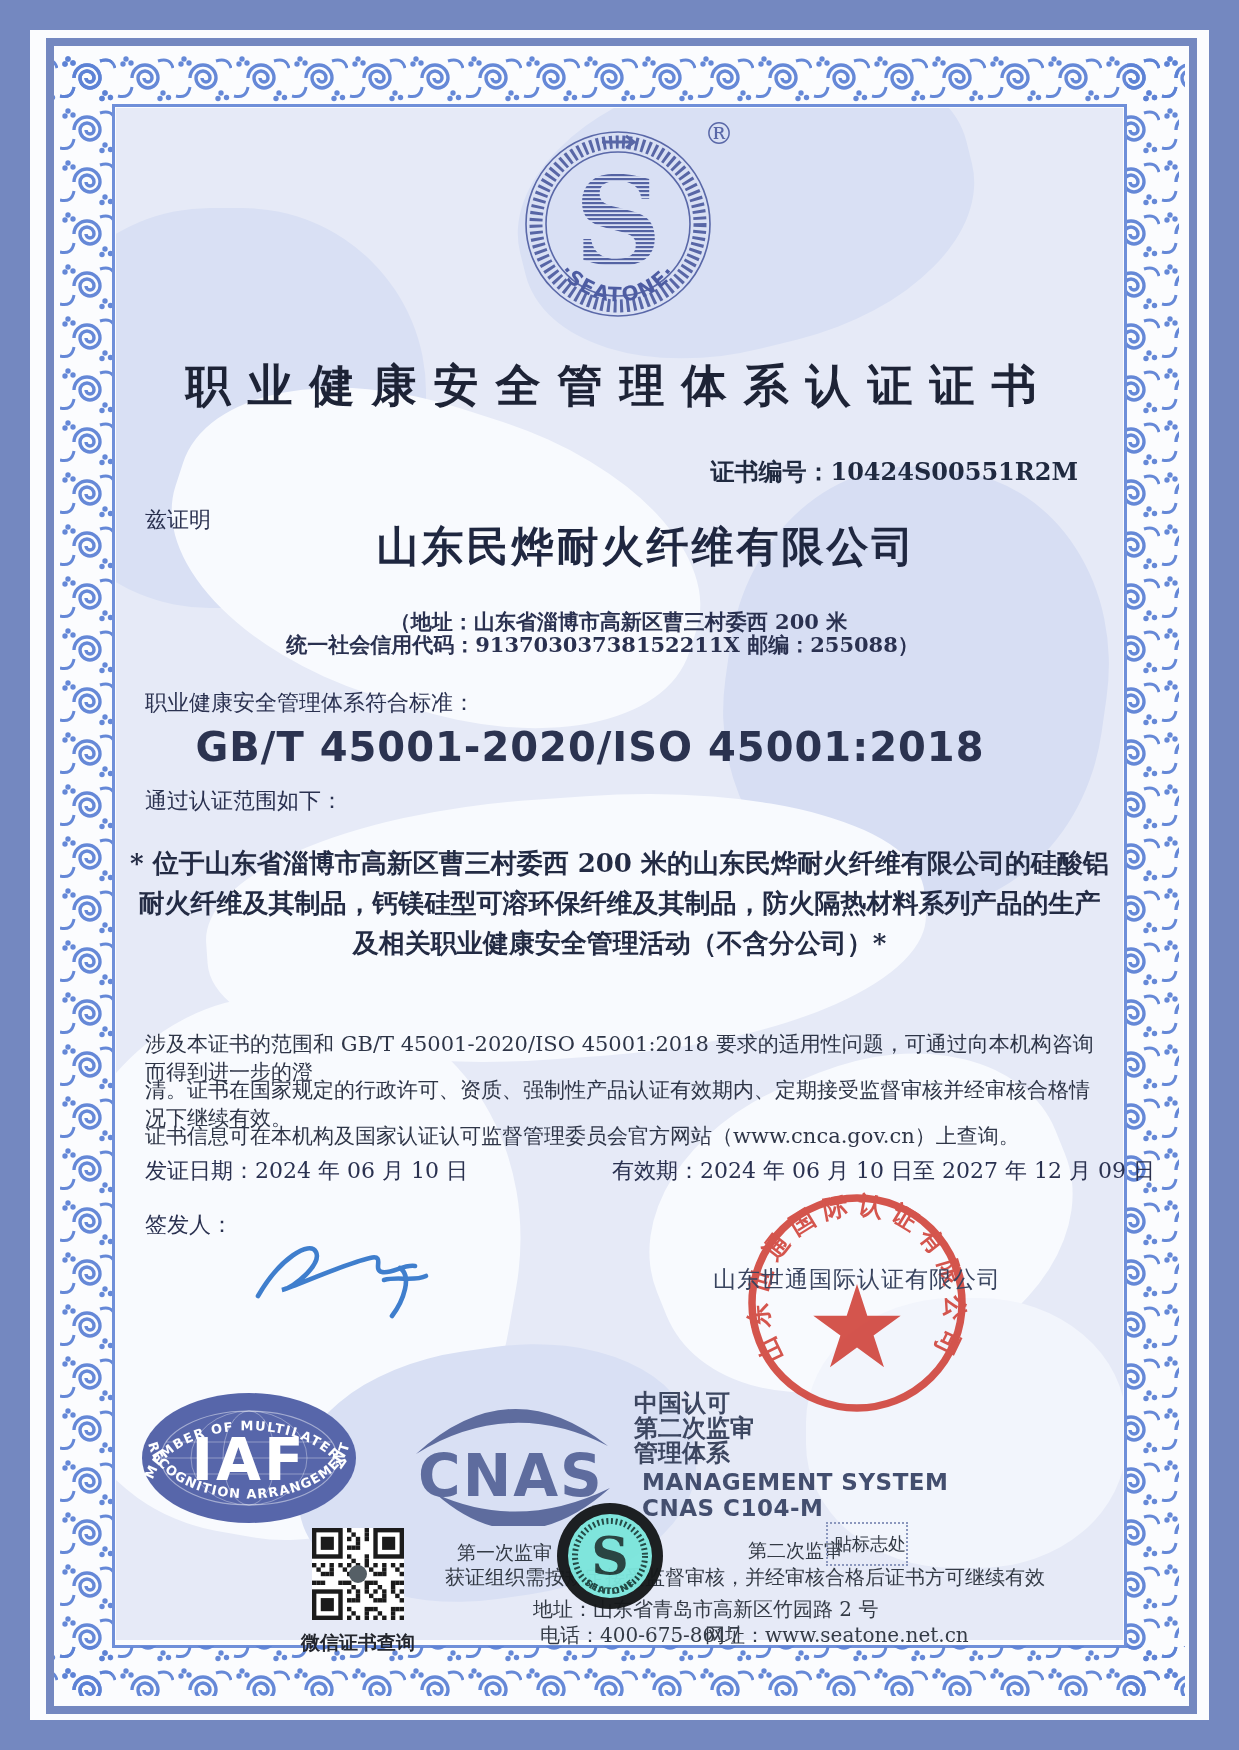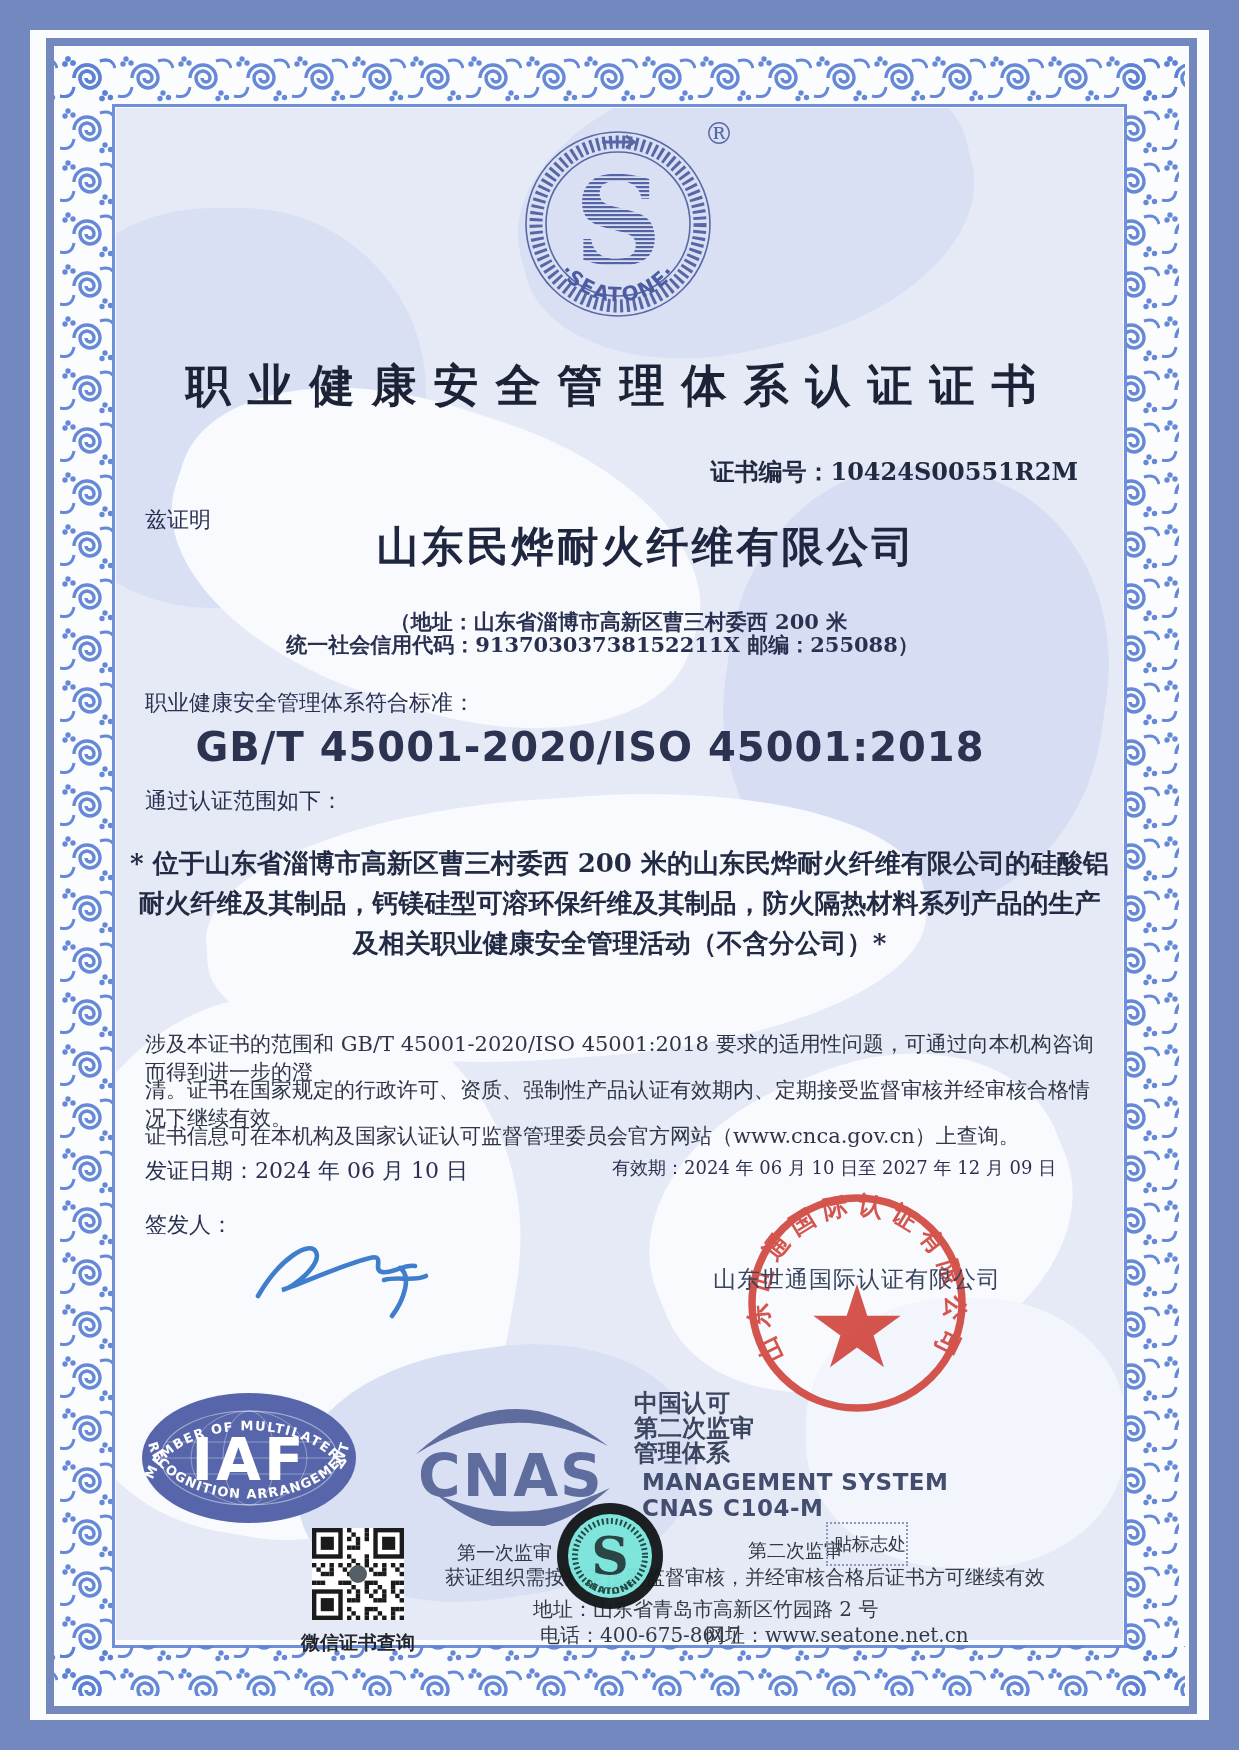--- a/index.html
+++ b/index.html
@@ -20,21 +20,21 @@
   .credit{left:0;top:631px;width:1205px;text-align:center;font-size:21px;font-weight:bold;}
   .std-label{left:145px;top:688px;font-size:22px;}
   .standard{left:0;top:724px;width:1180px;text-align:center;font-size:40px;font-weight:bold;color:#2b3350;
             font-family:"DejaVu Sans","Liberation Sans",sans-serif;letter-spacing:1px;}
   .scope-label{left:145px;top:786px;font-size:22px;}
   .scope{left:0;width:1239px;text-align:center;font-size:26px;font-weight:bold;color:#232b44;}
   .s1{top:846px}.s2{top:886px}.s3{top:926px}
   .note{left:145px;width:955px;font-size:21px;color:#2e3547;}
   .n1{top:1030px}.n2{top:1076px}.n3{top:1122px}
   .issue{left:145px;top:1156px;font-size:22px;}
-  .valid{left:612px;top:1156px;font-size:18px;}
+  .valid{left:612px;top:1156px;font-size:22px;}
   .signer{left:145px;top:1210px;font-size:22px;}
   .issuer-text{left:655px;top:1264px;width:404px;text-align:center;font-size:23px;color:#39445f;letter-spacing:1px;z-index:7;}
   .stamp{left:744px;top:1190px;z-index:6;}
   .sig{left:252px;top:1224px;z-index:6;}
   .iaf{left:138px;top:1390px;}
   .cnas{left:402px;top:1384px;}
   .seatone{left:506px;top:106px;}
   .accr{left:634px;top:1390px;color:#3c4660;}
   .accr .cjk{font-size:24px;line-height:25px;font-weight:bold;}
   .accr .eng{font-size:23px;font-weight:bold;color:#434e6e;font-family:"DejaVu Sans","Liberation Sans",sans-serif;letter-spacing:0.5px;margin-left:8px;}

